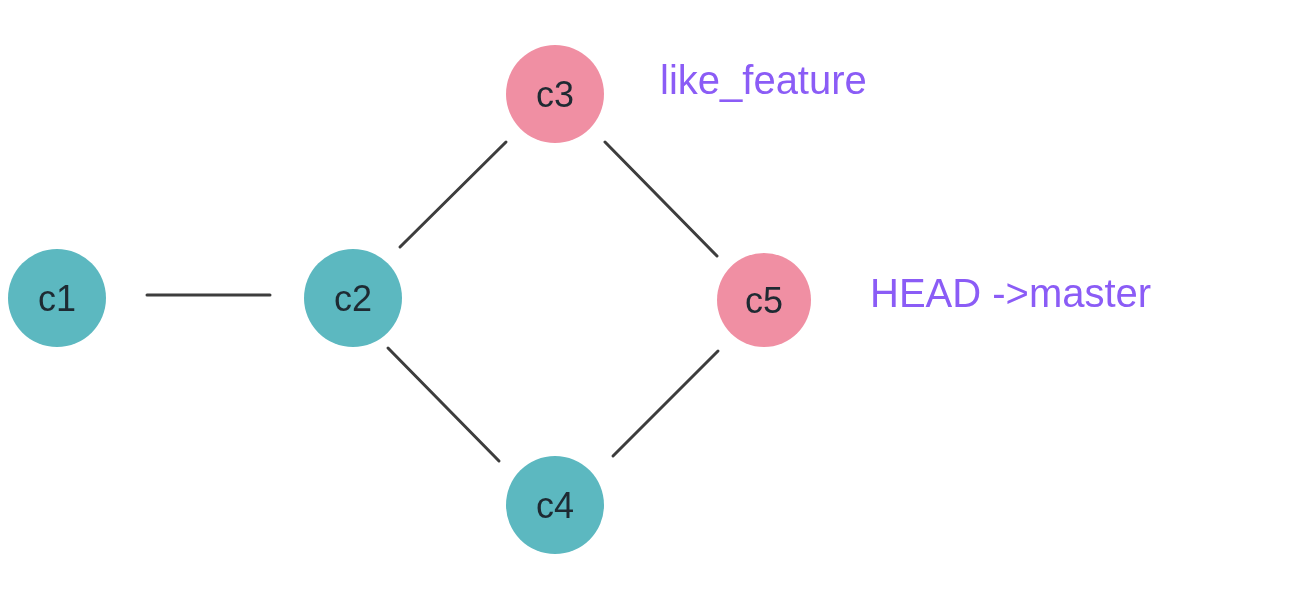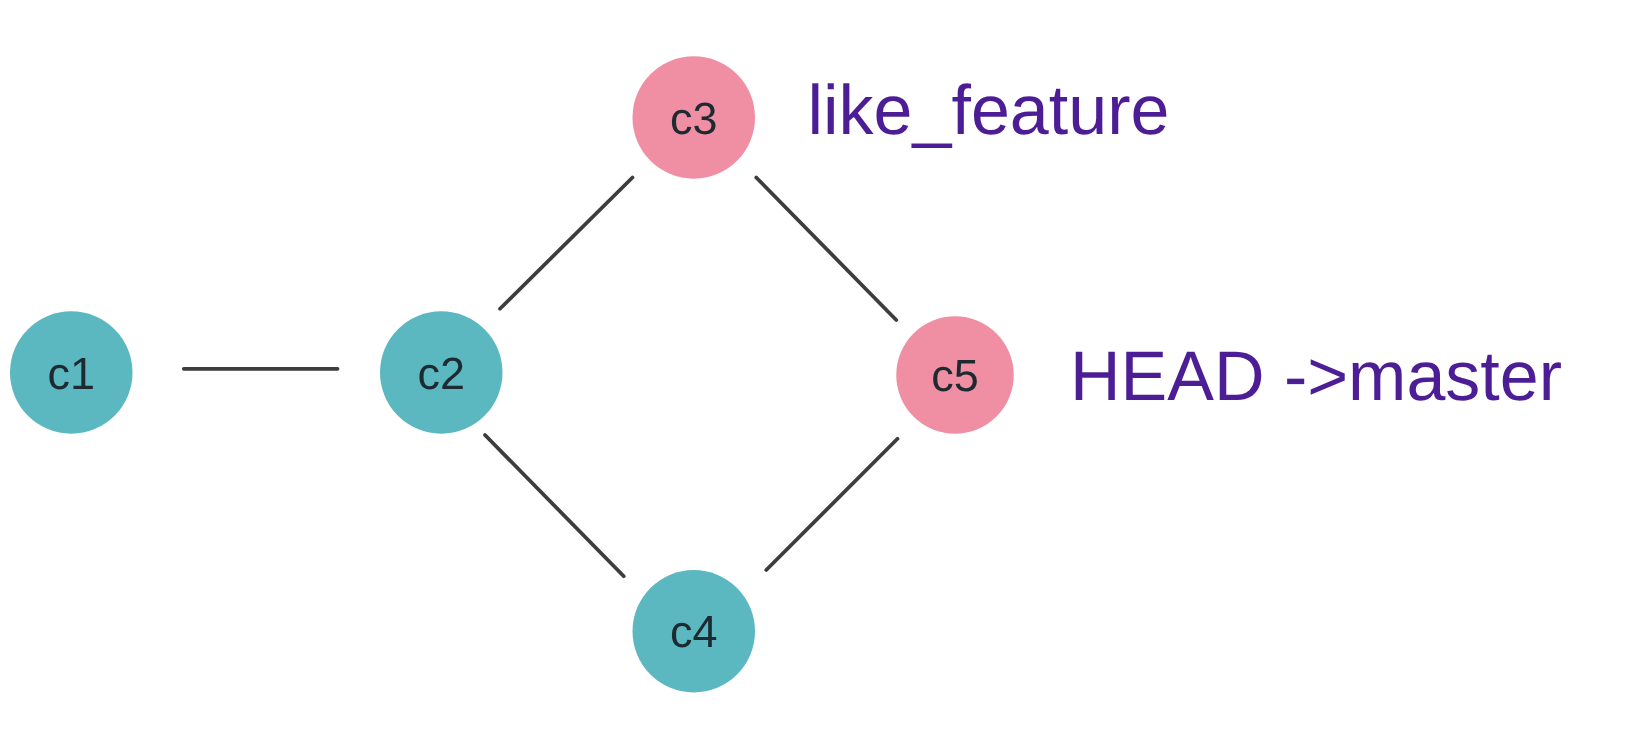--- a/index.html
+++ b/index.html
@@ -14,25 +14,26 @@
     width: 1300px; height: 590px;
     background: #ffffff;
   }
   svg.graph {
     position: absolute;
     left: 0; top: 0;
     width: 1300px; height: 590px;
   }
   .branch-label {
     position: absolute;
-    color: #4c1d95;
-    font-size: 56px;
+    color: #8b5cf6;
+    font-size: 40px;
     line-height: 1;
     white-space: nowrap;
     letter-spacing: 0px;
+    margin-left: 14px;
   }
   .branch-label.like-feature { left: 646px; top: 60px; }
   .branch-label.head-master  { left: 856px; top: 273px; }
 </style>
 </head>
 <body>
 
 <div class="stage">
   <svg class="graph" id="graph-svg" xmlns="http://www.w3.org/2000/svg" viewBox="0 0 1300 590">
       <line x1="147" y1="295" x2="270" y2="295" stroke="#3d3d3d" stroke-width="3" stroke-linecap="round"></line>

